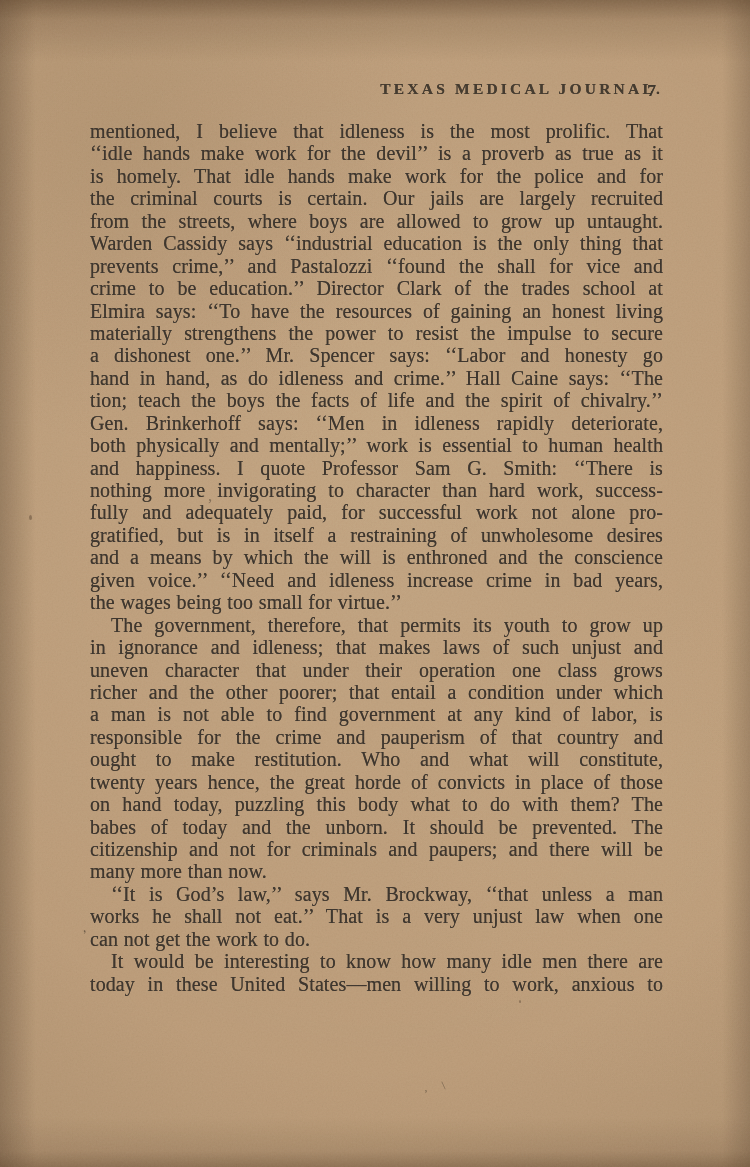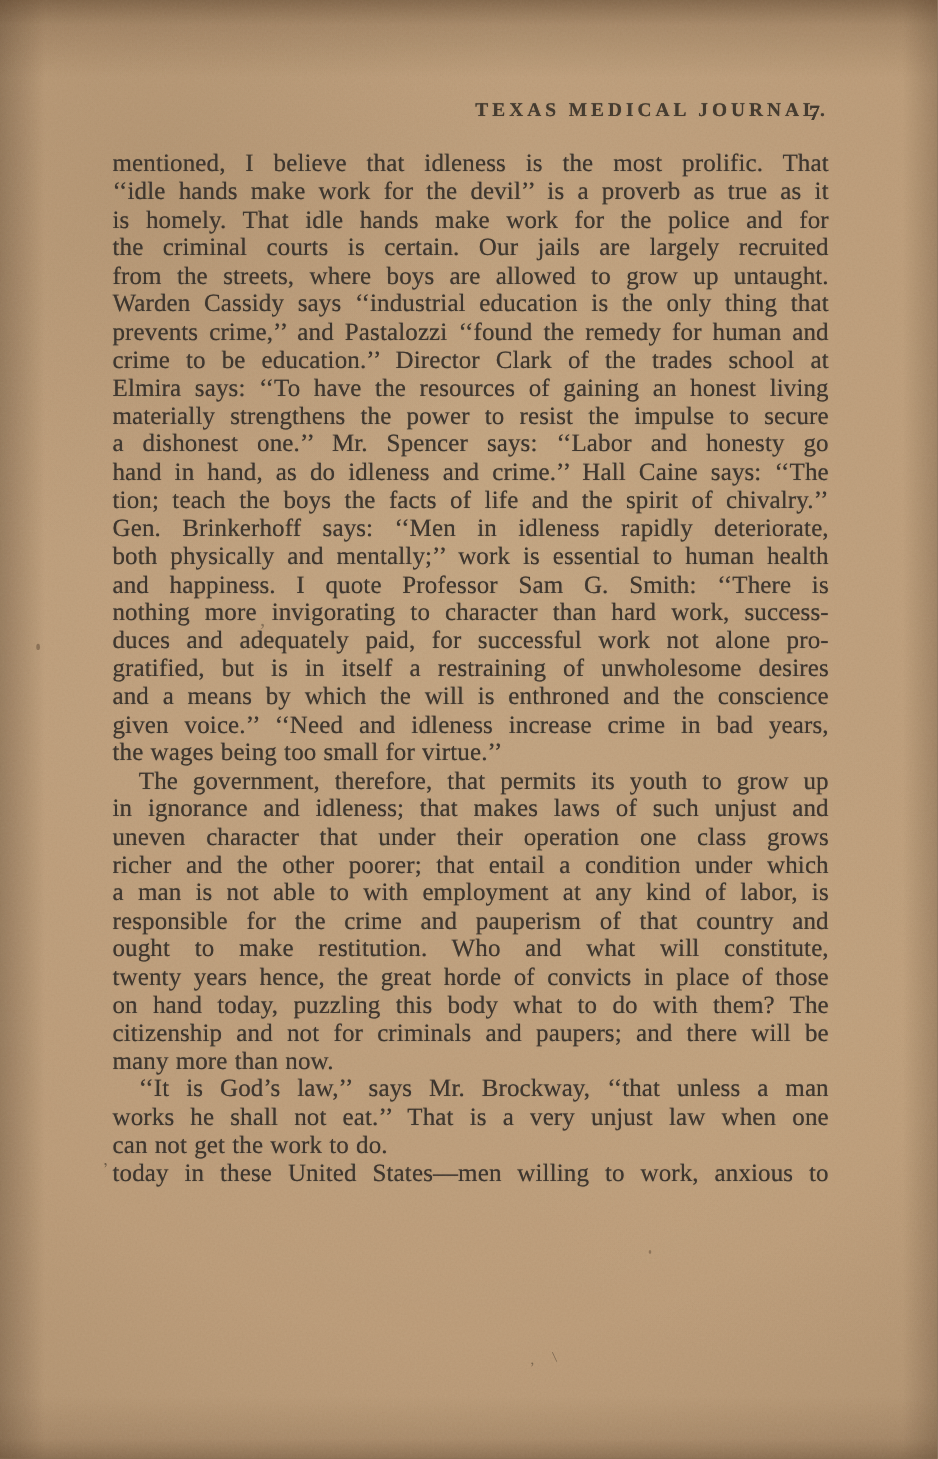--- a/index.html
+++ b/index.html
@@ -76,53 +76,55 @@
     <div class="pageno">7</div>
   </div>
 
   <div class="body">
     <div class="line">mentioned, I believe that idleness is the most prolific. That</div>
     <div class="line">‘‘idle hands make work for the devil’’ is a proverb as true as it</div>
     <div class="line">is homely. That idle hands make work for the police and for</div>
     <div class="line">the criminal courts is certain. Our jails are largely recruited</div>
     <div class="line">from the streets, where boys are allowed to grow up untaught.</div>
     <div class="line">Warden Cassidy says ‘‘industrial education is the only thing that</div>
-    <div class="line">prevents crime,’’ and Pastalozzi ‘‘found the remedy for human and</div>
+    <div class="line">prevents crime,’’ and Pastalozzi ‘‘found the shall for vice and</div>
     <div class="line">crime to be education.’’ Director Clark of the trades school at</div>
     <div class="line">Elmira says: ‘‘To have the resources of gaining an honest living</div>
     <div class="line">materially strengthens the power to resist the impulse to secure</div>
     <div class="line">a dishonest one.’’ Mr. Spencer says: ‘‘Labor and honesty go</div>
     <div class="line">hand in hand, as do idleness and crime.’’ Hall Caine says: ‘‘The</div>
     <div class="line">tion; teach the boys the facts of life and the spirit of chivalry.’’</div>
     <div class="line">Gen. Brinkerhoff says: ‘‘Men in idleness rapidly deteriorate,</div>
     <div class="line">both physically and mentally;’’ work is essential to human health</div>
     <div class="line">and happiness. I quote Professor Sam G. Smith: ‘‘There is</div>
     <div class="line">nothing more invigorating to character than hard work, success-</div>
-    <div class="line">duces and adequately paid, for successful work not alone pro-</div>
+    <div class="line">fully and adequately paid, for successful work not alone pro-</div>
     <div class="line">gratified, but is in itself a restraining of unwholesome desires</div>
     <div class="line">and a means by which the will is enthroned and the conscience</div>
     <div class="line">given voice.’’ ‘‘Need and idleness increase crime in bad years,</div>
     <div class="line end">the wages being too small for virtue.’’</div>
 
     <div class="line indent">The government, therefore, that permits its youth to grow up</div>
     <div class="line">in ignorance and idleness; that makes laws of such unjust and</div>
     <div class="line">uneven character that under their operation one class grows</div>
     <div class="line">richer and the other poorer; that entail a condition under which</div>
-    <div class="line">a man is not able to with employment at any kind of labor, is</div>
+    <div class="line">a man is not able to find government at any kind of labor, is</div>
     <div class="line">responsible for the crime and pauperism of that country and</div>
     <div class="line">ought to make restitution. Who and what will constitute,</div>
     <div class="line">twenty years hence, the great horde of convicts in place of those</div>
     <div class="line">on hand today, puzzling this body what to do with them? The</div>
+    <div class="line">babes of today and the unborn. It should be prevented. The</div>
     <div class="line">citizenship and not for criminals and paupers; and there will be</div>
     <div class="line end">many more than now.</div>
 
     <div class="line indent">‘‘It is God’s law,’’ says Mr. Brockway, ‘‘that unless a man</div>
     <div class="line">works he shall not eat.’’ That is a very unjust law when one</div>
     <div class="line end">can not get the work to do.</div>
 
+    <div class="line indent">It would be interesting to know how many idle men there are</div>
     <div class="line">today in these United States—men willing to work, anxious to</div>
   </div>
 
   <div class="mark mark-left">’</div>
   <div class="mark mark-bottom">, \</div>
   <div class="mark mark-comma">,</div>
   <div class="speck speck1"></div>
   <div class="speck speck2"></div>
 
   <svg class="grain g2" width="750" height="1167">

